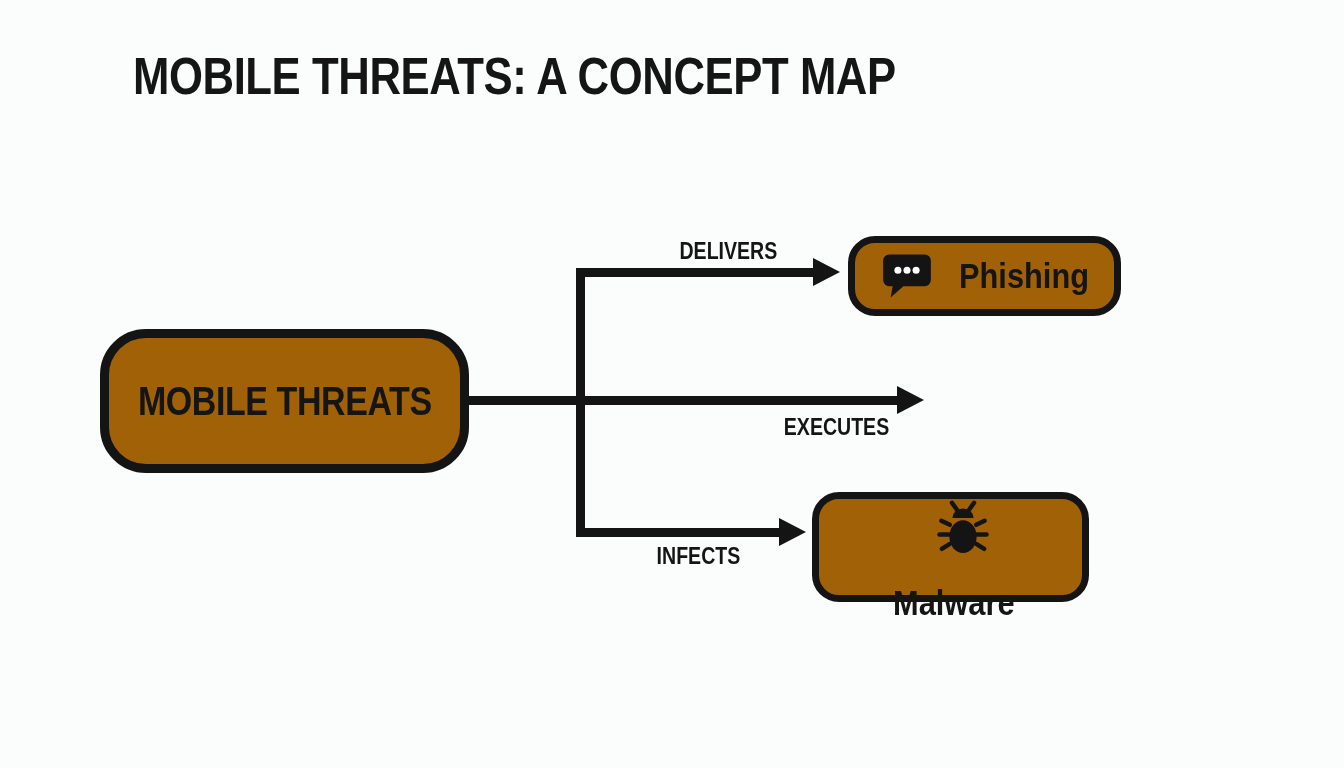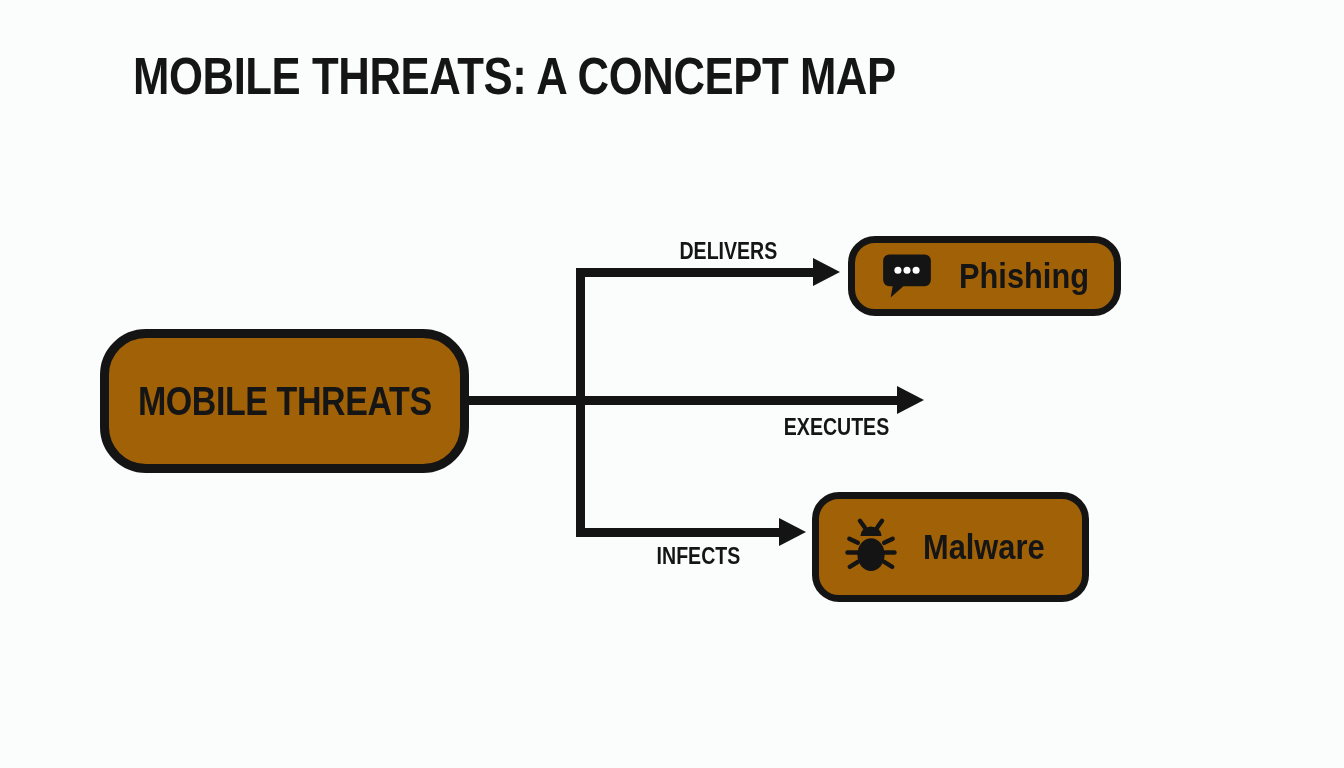--- a/index.html
+++ b/index.html
@@ -56,21 +56,21 @@
     white-space: nowrap;
   }
   .node.leaf { padding-left: 24px; gap: 24px; }
   .node.leaf .node-label {
     font-size: 35px;
     transform: scaleX(0.88);
     transform-origin: 0 50%;
   }
   .node.phishing   { left: 848px; top: 236px; width: 273px; height: 80px; }
   .node.ransomware { left: 933px; top: 362px; width: 293px; height: 89px; }
-  .node.malware    { left: 812px; top: 492px; width: 277px; height: 110px; }
+  .node.malware    { left: 812px; top: 492px; width: 277px; height: 110px; flex-direction: column; }
 
   .node-icon { flex: 0 0 auto; display: flex; align-items: center; }
   .node-icon svg { display: block; }
 
   
   .edge-line {
     position: absolute;
     background: #141414;
     z-index: 1;
   }

